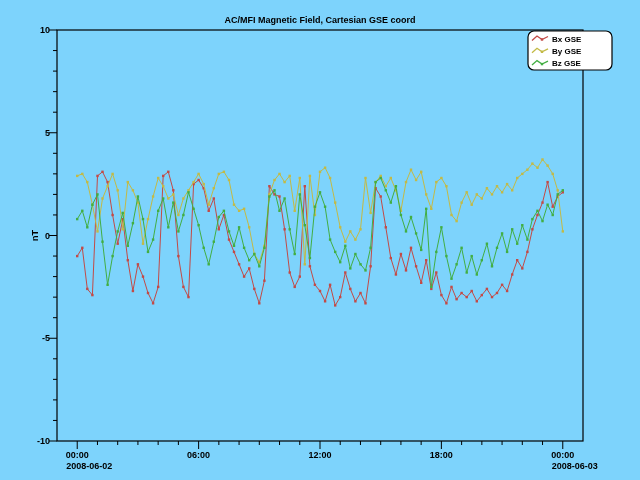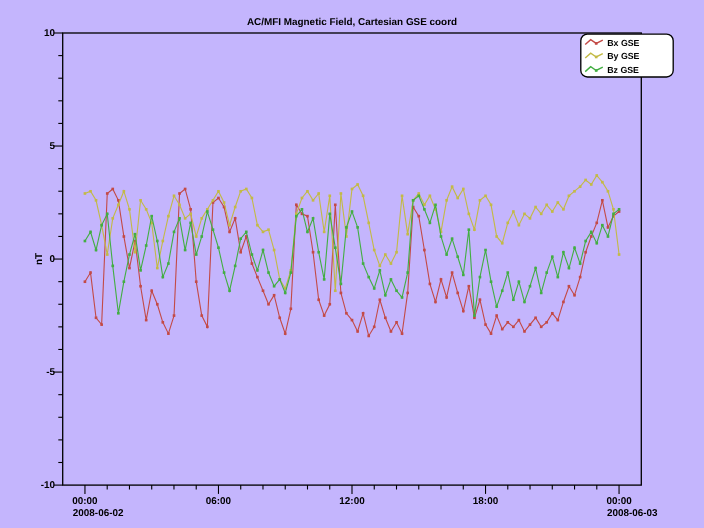--- a/index.html
+++ b/index.html
@@ -1,17 +1,17 @@
 <!DOCTYPE html>
 <html><head>
 <meta charset="utf-8">
 <style>
   html,body{margin:0;padding:0;background:#ffffff;}
   .screen{
-    position:relative;width:640px;height:480px;background:#c4b5fd;
+    position:relative;width:640px;height:480px;background:#7dd3fc;
     font-family:"Liberation Sans",sans-serif;overflow:hidden;
   }
   svg text{font-family:"Liberation Sans",sans-serif;font-weight:bold;fill:#000000;}
 </style>
 </head>
 <body>
 
 <div class="screen">
   <svg id="chart" width="640" height="480" viewBox="0 0 640 480">
       <rect x="57" y="30" width="526" height="411" fill="none" stroke="#000000" stroke-width="1.2"></rect>

